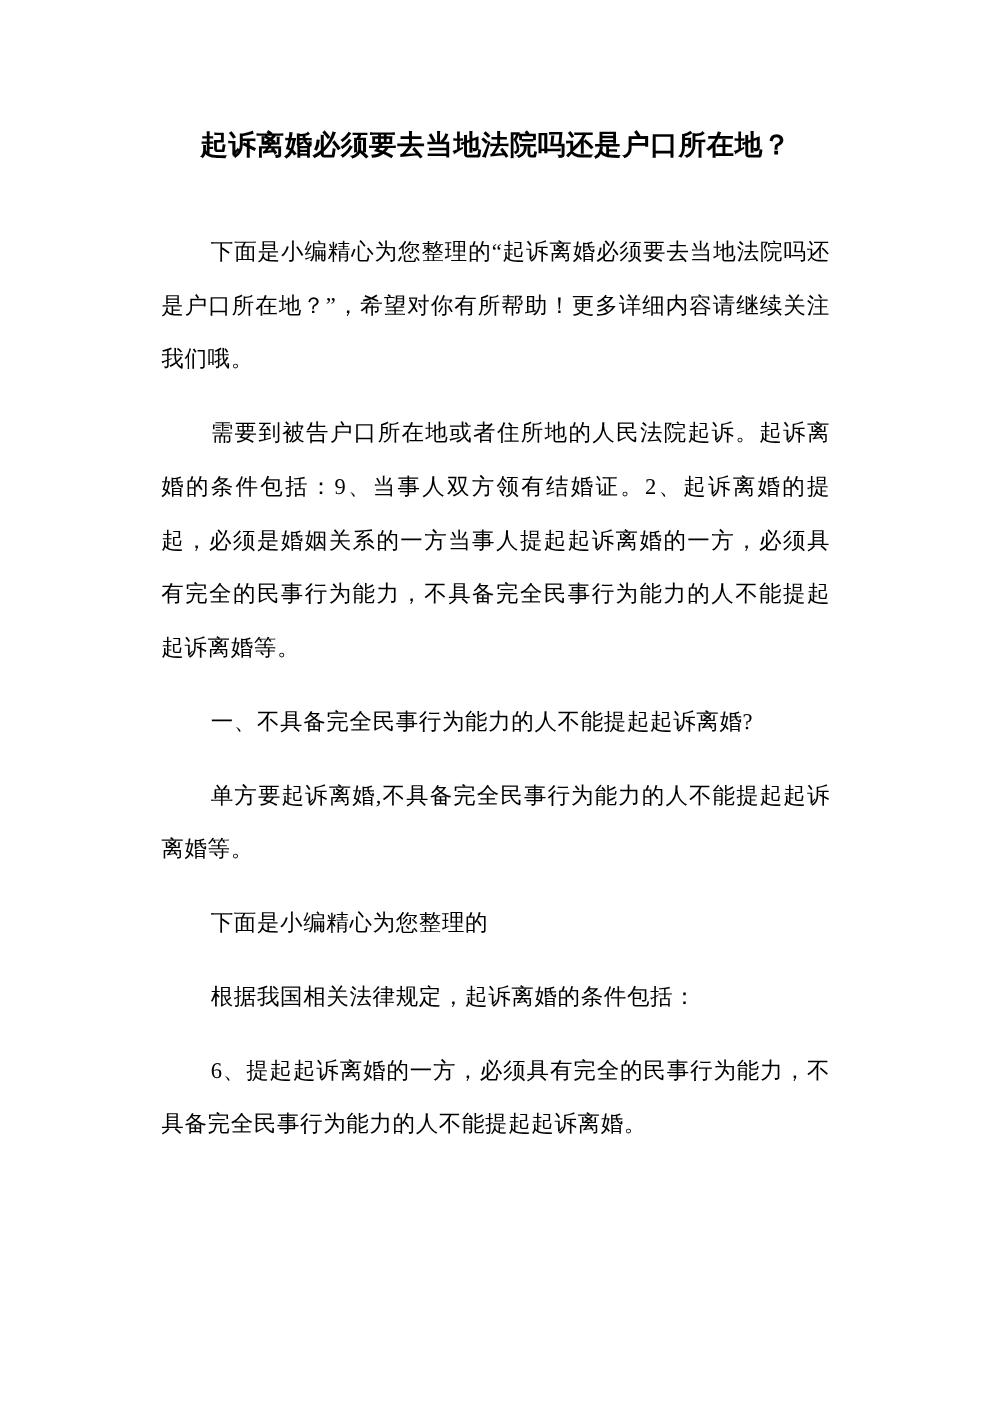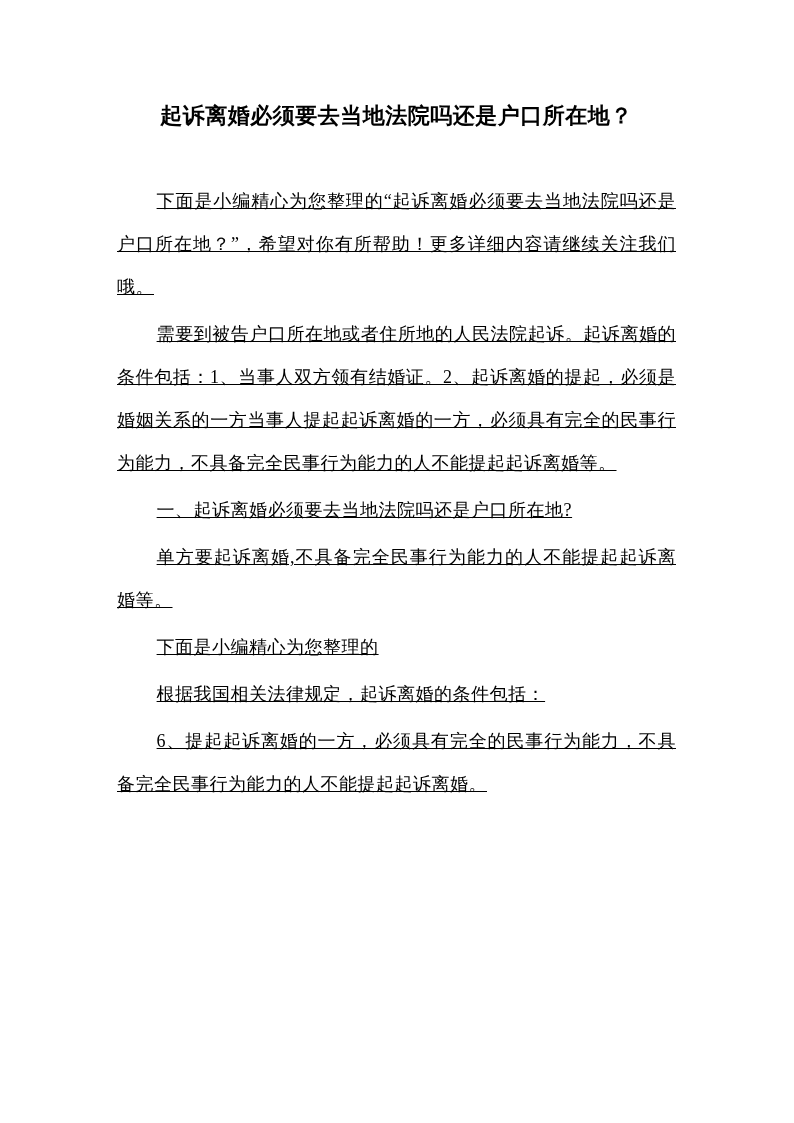--- a/index.html
+++ b/index.html
@@ -17,36 +17,35 @@
   }
   .doc-title {
     margin: 0 0 43px 0;
     font-size: 22px;
     font-weight: 700;
     line-height: 43px;
     text-align: center;
     letter-spacing: 0.5px;
   }
   .para {
-    margin: 4px;
+    margin: 16px;
     font-size: 18px;
     line-height: 43px;
     text-align: justify;
     text-indent: 2.2em;
     letter-spacing: 0.5px;
     word-break: break-all;
-    text-decoration: underline;
   }
 </style>
 </head>
 <body>
 
 <div class="page" style="background: rgb(255, 255, 255); color: rgb(0, 0, 0);">
   <h1 class="doc-title">起诉离婚必须要去当地法院吗还是户口所在地？</h1>
 
   <p class="para">下面是小编精心为您整理的“起诉离婚必须要去当地法院吗还是户口所在地？”，希望对你有所帮助！更多详细内容请继续关注我们哦。</p>
-  <p class="para">需要到被告户口所在地或者住所地的人民法院起诉。起诉离婚的条件包括：1、当事人双方领有结婚证。2、起诉离婚的提起，必须是婚姻关系的一方当事人提起起诉离婚的一方，必须具有完全的民事行为能力，不具备完全民事行为能力的人不能提起起诉离婚等。</p>
-  <p class="para">一、起诉离婚必须要去当地法院吗还是户口所在地?</p>
+  <p class="para">需要到被告户口所在地或者住所地的人民法院起诉。起诉离婚的条件包括：9、当事人双方领有结婚证。2、起诉离婚的提起，必须是婚姻关系的一方当事人提起起诉离婚的一方，必须具有完全的民事行为能力，不具备完全民事行为能力的人不能提起起诉离婚等。</p>
+  <p class="para">一、不具备完全民事行为能力的人不能提起起诉离婚?</p>
   <p class="para">单方要起诉离婚,不具备完全民事行为能力的人不能提起起诉离婚等。</p>
   <p class="para">下面是小编精心为您整理的</p>
   <p class="para">根据我国相关法律规定，起诉离婚的条件包括：</p>
   <p class="para">6、提起起诉离婚的一方，必须具有完全的民事行为能力，不具备完全民事行为能力的人不能提起起诉离婚。</p>
 </div>
 
 </body></html>

